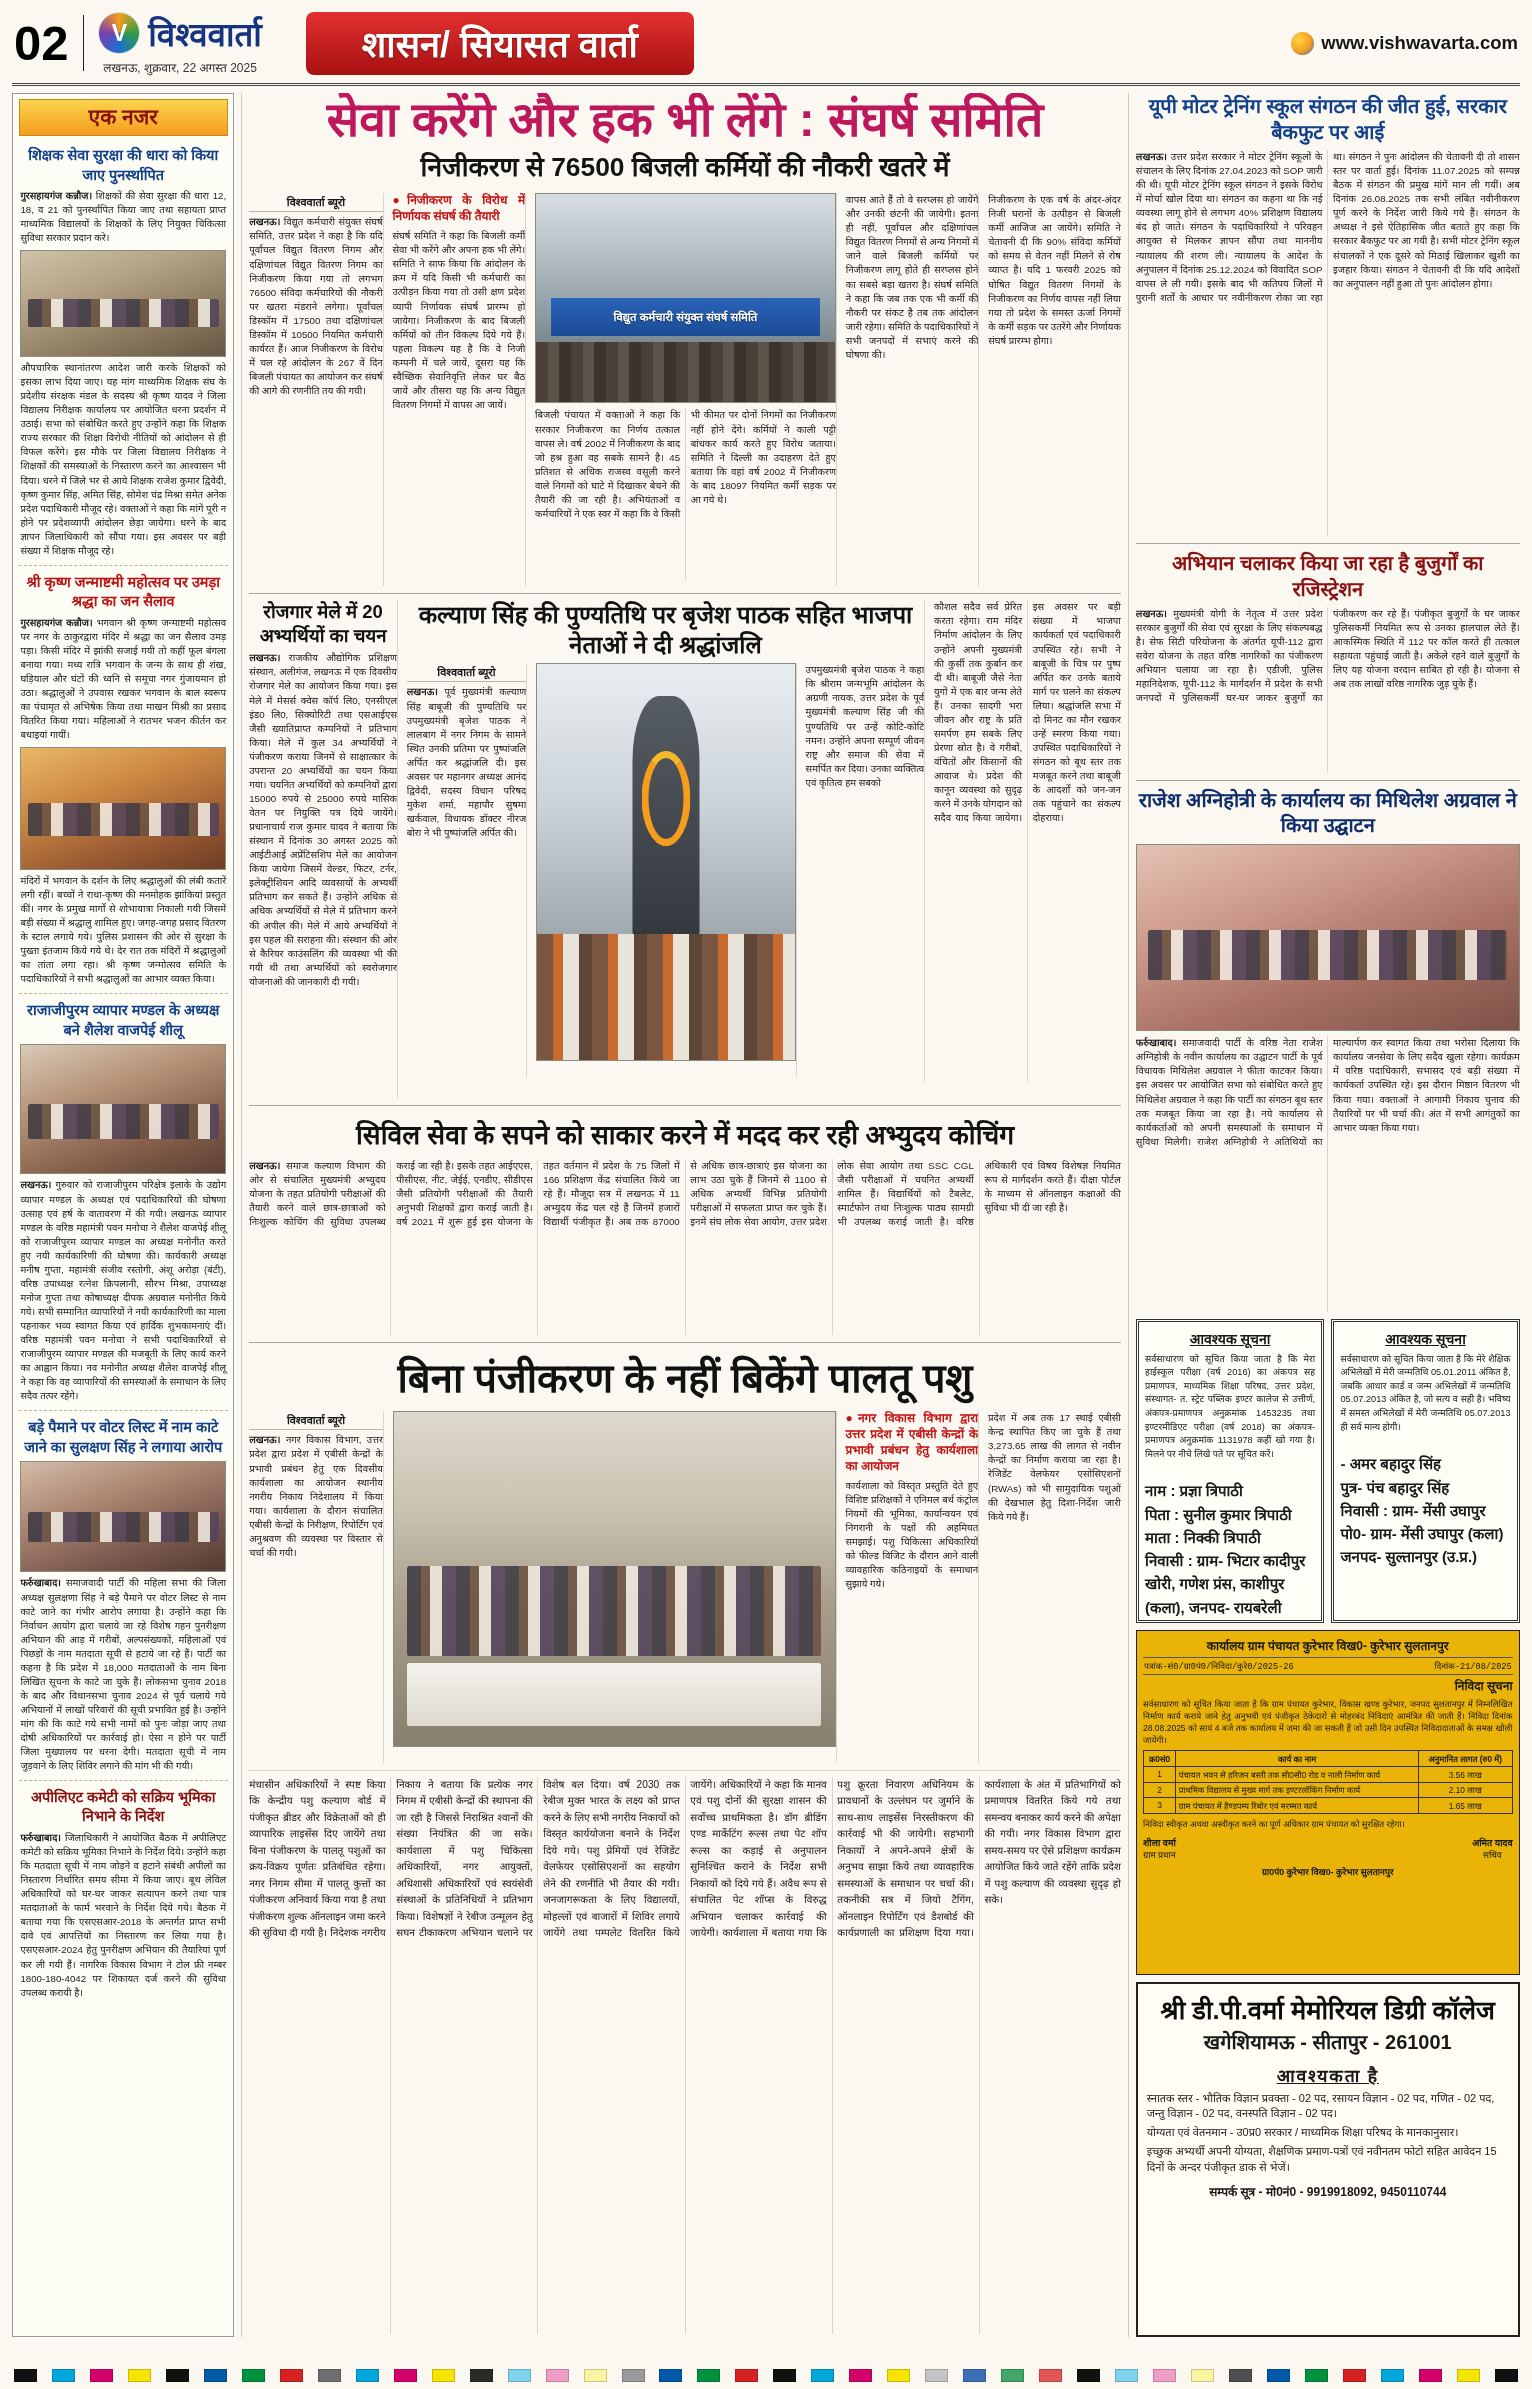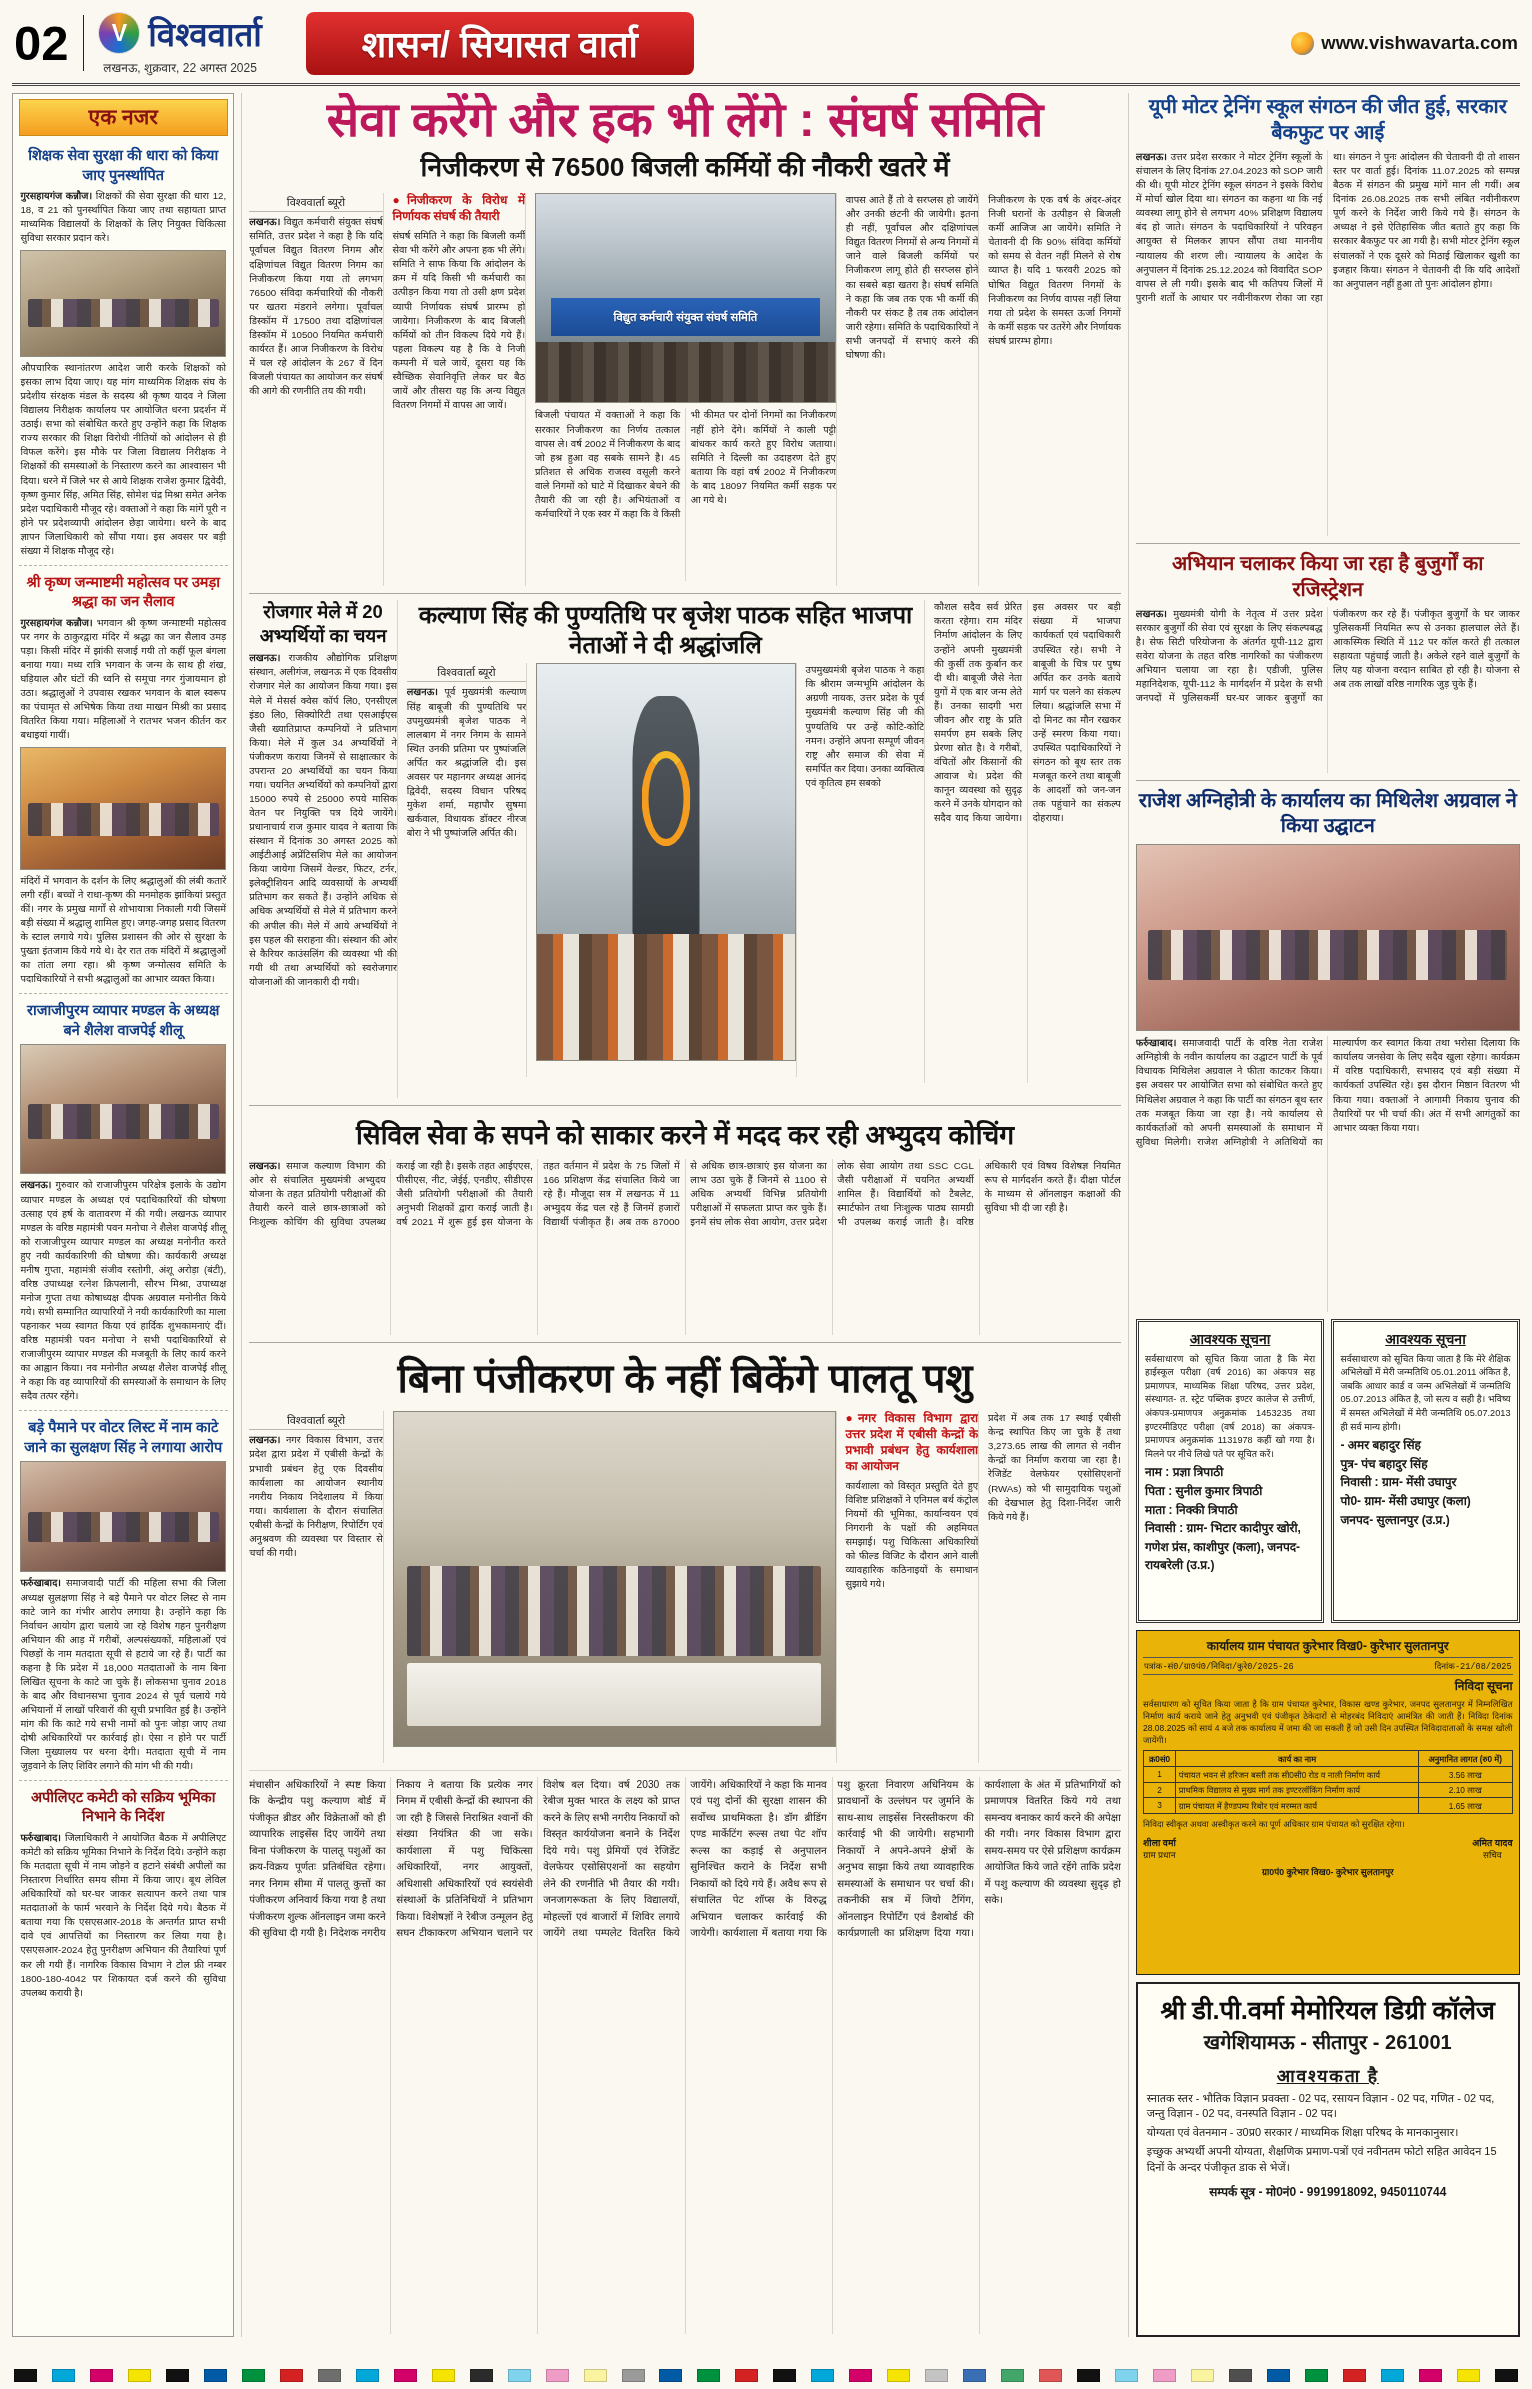--- a/index.html
+++ b/index.html
@@ -27,21 +27,21 @@
     background:radial-gradient(circle at 35% 35%,#ffd54a,#f59d1e 55%,#1b6fd1);}
   .mast-rule{height:2.6px;margin:0 12.3px;border-top:0.9px solid #444;border-bottom:0.9px solid #444;}
   
   .content{display:flex;gap:7px;padding:7px 12.3px 0;}
   .sidebar{width:222px;height:2244px;border:0.9px solid #999;background:#fdfcf5;padding:5.3px;overflow:hidden;}
   .middle{width:888px;height:2244px;padding:0 7px;border-left:0.9px solid #cfccc2;border-right:0.9px solid #cfccc2;overflow:hidden;}
   .rightcol{width:384px;height:2244px;display:flex;flex-direction:column;justify-content:space-between;gap:7px;overflow:hidden;}
   
   .txt{font-size:9.7px;line-height:1.45;text-align:justify;color:#1c1c1c;}
   .dl{font-weight:bold;}
-  .byline{font-weight:normal;text-align:center;font-size:11px;margin:0.9px 0 3.5px;border-bottom:0.9px solid #b9b5a8;padding-bottom:1.8px;}
+  .byline{font-weight:bold;text-align:center;font-size:11px;margin:0.9px 0 3.5px;border-bottom:0.9px solid #b9b5a8;padding-bottom:1.8px;}
   .red-sub{color:#c41414;font-weight:bold;font-size:12px;line-height:1.32;margin-bottom:4.4px;text-align:justify;}
   .cols-2{column-count:2;column-gap:10.6px;column-rule:0.9px solid #d8d5ca;}
   .cols-6{column-count:6;column-gap:10.6px;column-rule:0.9px solid #d8d5ca;}
   .clip{overflow:hidden;}
   .sec{border-top:0.9px solid #a9a69b;margin-top:7px;padding-top:6.2px;}
   
   .h-lead{font-size:48px;font-weight:800;text-align:center;line-height:1.07;margin:1.8px 0 1.8px;color:#be185d;}
   .h-sub{font-size:26.4px;font-weight:700;text-align:center;margin:2.6px 0 8.8px;color:#141414;}
   .h-kalyan{font-size:24px;font-weight:800;text-align:center;line-height:1.22;margin-bottom:4.4px;}
   .h-rojgar{font-size:18.5px;font-weight:800;text-align:center;line-height:1.26;margin-bottom:4.4px;}
@@ -90,21 +90,21 @@
   .krow{display:flex;overflow:hidden;}
   .krow>div+div{border-left:0.9px solid #d8d5ca;padding-left:8.8px;}
   .prow{display:flex;height:352px;overflow:hidden;}
   .prow>div+div{border-left:0.9px solid #d8d5ca;padding-left:8.8px;}
   
   .rc-sec{overflow:hidden;}
   .notices{display:flex;gap:7px;}
   .notice-box{flex:1;border:3.5px double #333;background:#fffef7;padding:7px 6.2px;height:304px;overflow:hidden;}
   .notice-title{text-align:center;font-weight:800;font-size:14px;text-decoration:underline;margin-bottom:4.4px;}
   .notice-txt{font-size:9.2px;line-height:1.48;text-align:justify;}
-  .notice-lines{margin-top:2px;font-size:12px;font-weight:700;line-height:1.55;}
+  .notice-lines{margin-top:18px;font-size:15px;font-weight:700;line-height:1.55;}
   .tender-box{border:1.8px solid #222;background:#eab308;padding:6.2px;height:346px;overflow:hidden;}
   .tender-office{text-align:center;font-weight:800;font-size:12px;}
   .tender-refrow{display:flex;justify-content:space-between;font-size:8.6px;margin:2.6px 0;
     border-top:0.9px solid #555;border-bottom:0.9px solid #555;padding:1.8px 0.9px;font-family:Liberation Mono, monospace;}
   .tender-title{text-align:right;font-weight:800;font-size:12px;margin:1.8px 0 3.5px;}
   .tender-txt{font-size:8.5px;line-height:1.42;text-align:justify;}
   table.tender{width:100%;border-collapse:collapse;margin:4.4px 0;font-size:8.3px;}
   table.tender th,table.tender td{border:0.9px solid #333;padding:1.8px 2.6px;text-align:center;}
   table.tender td:nth-child(2){text-align:left;}
   .sig-row{display:flex;justify-content:space-between;margin-top:6.2px;font-size:8.8px;text-align:center;}

